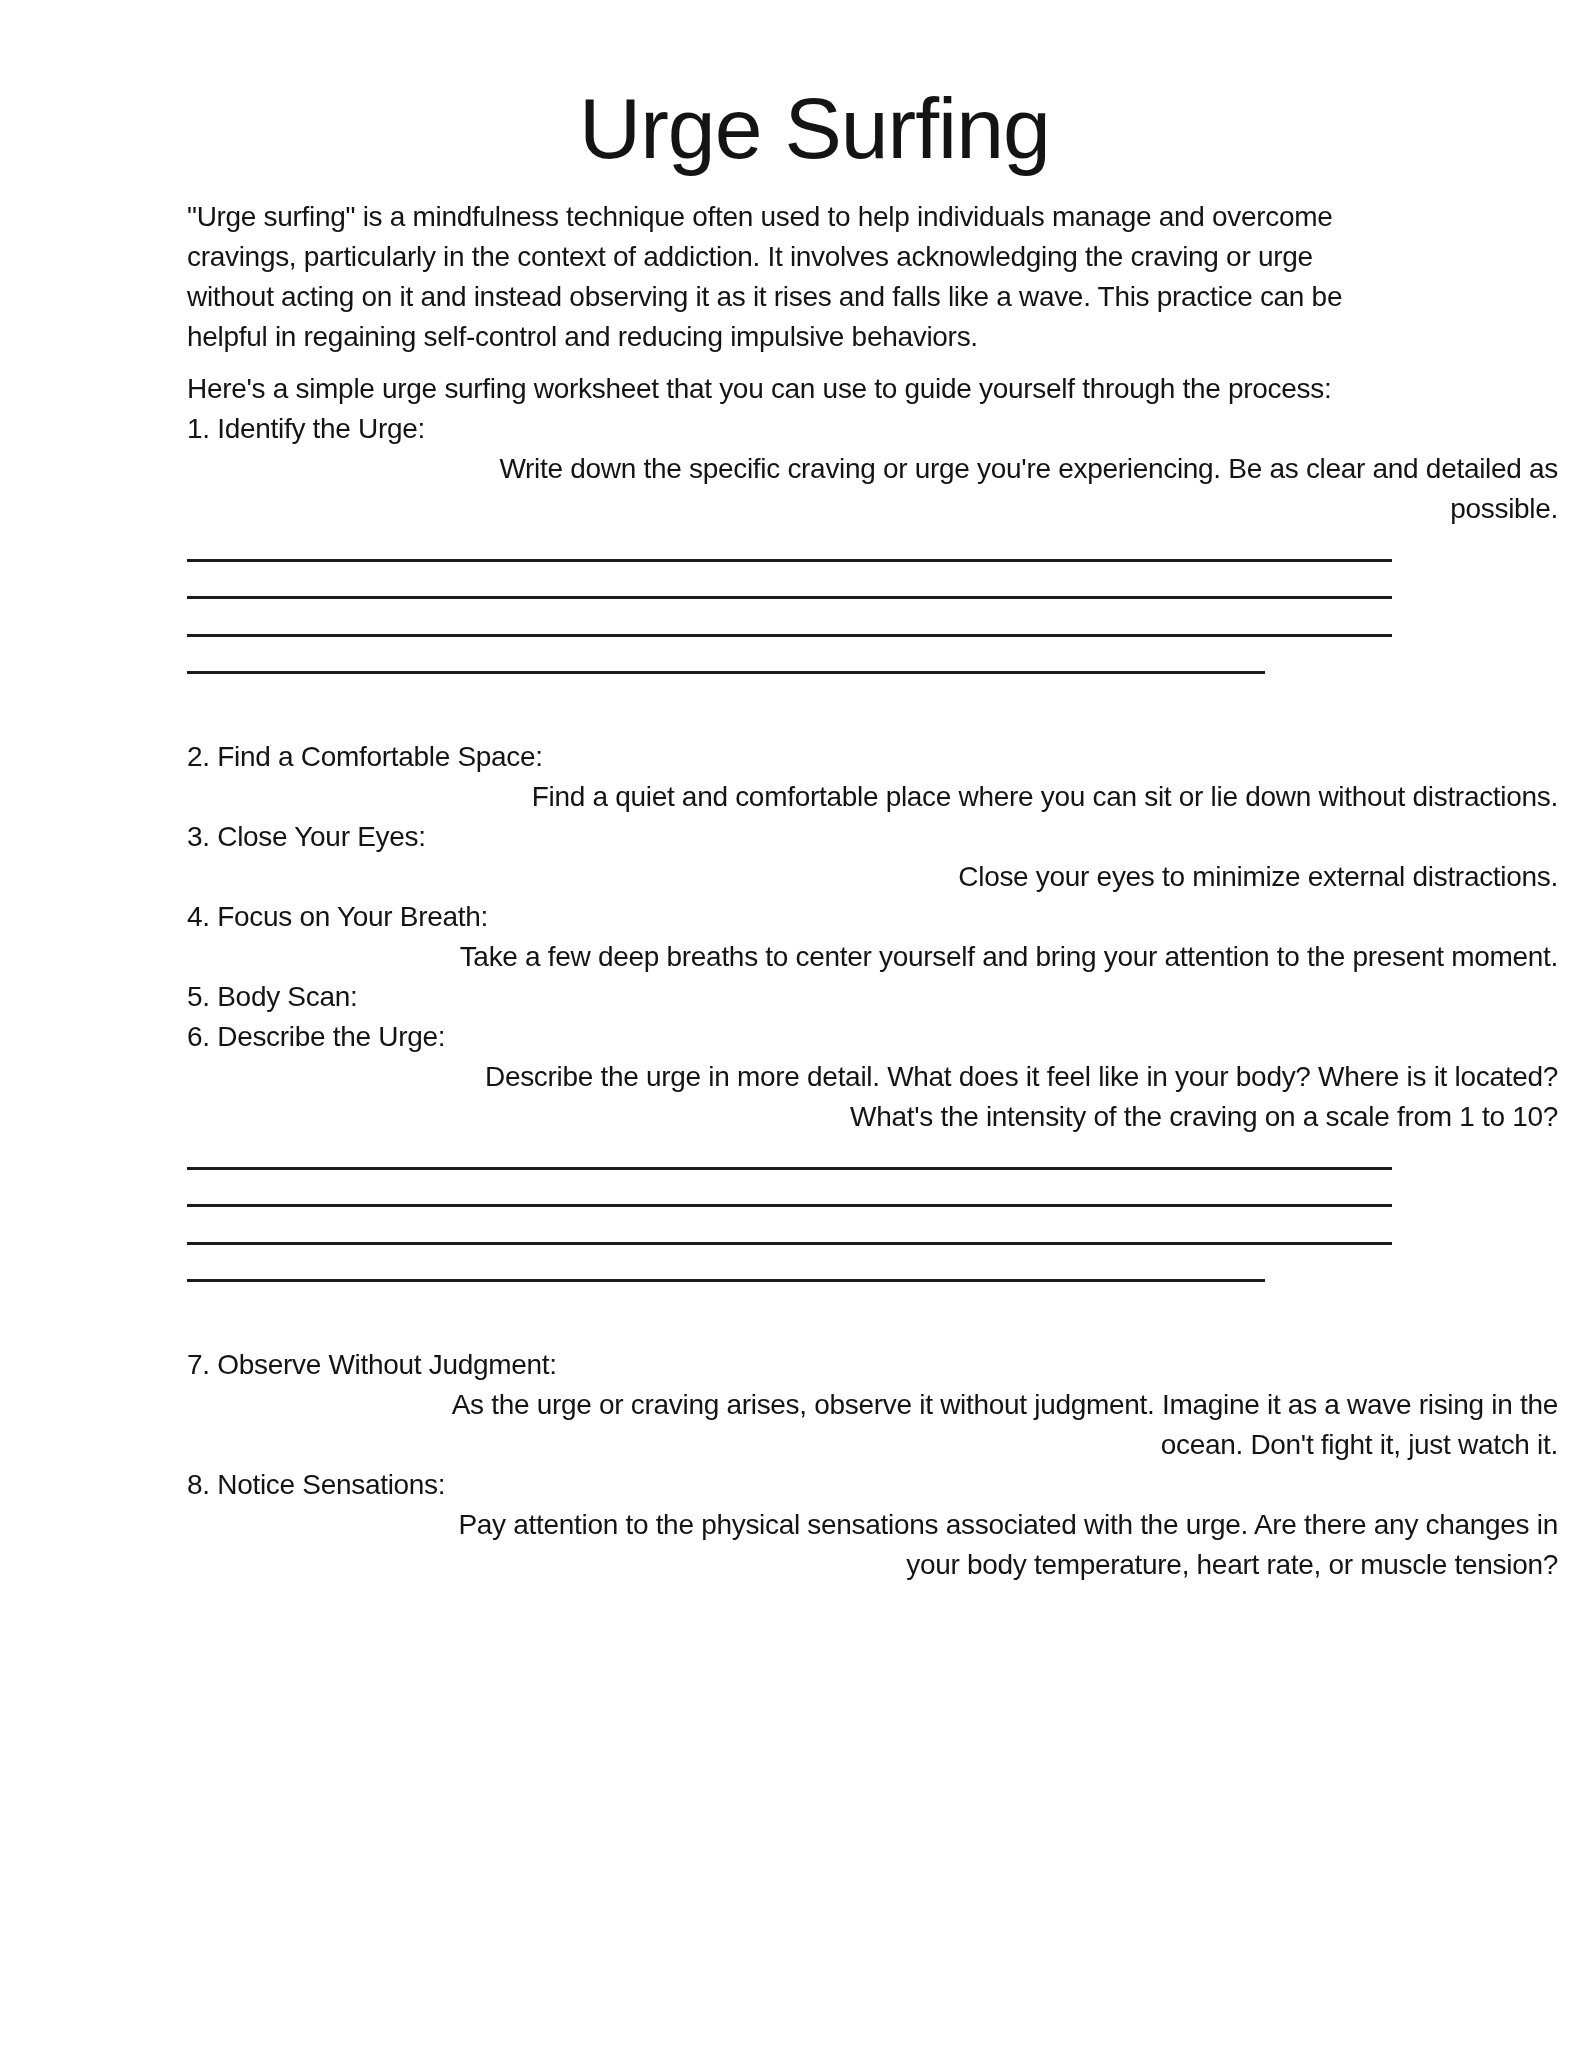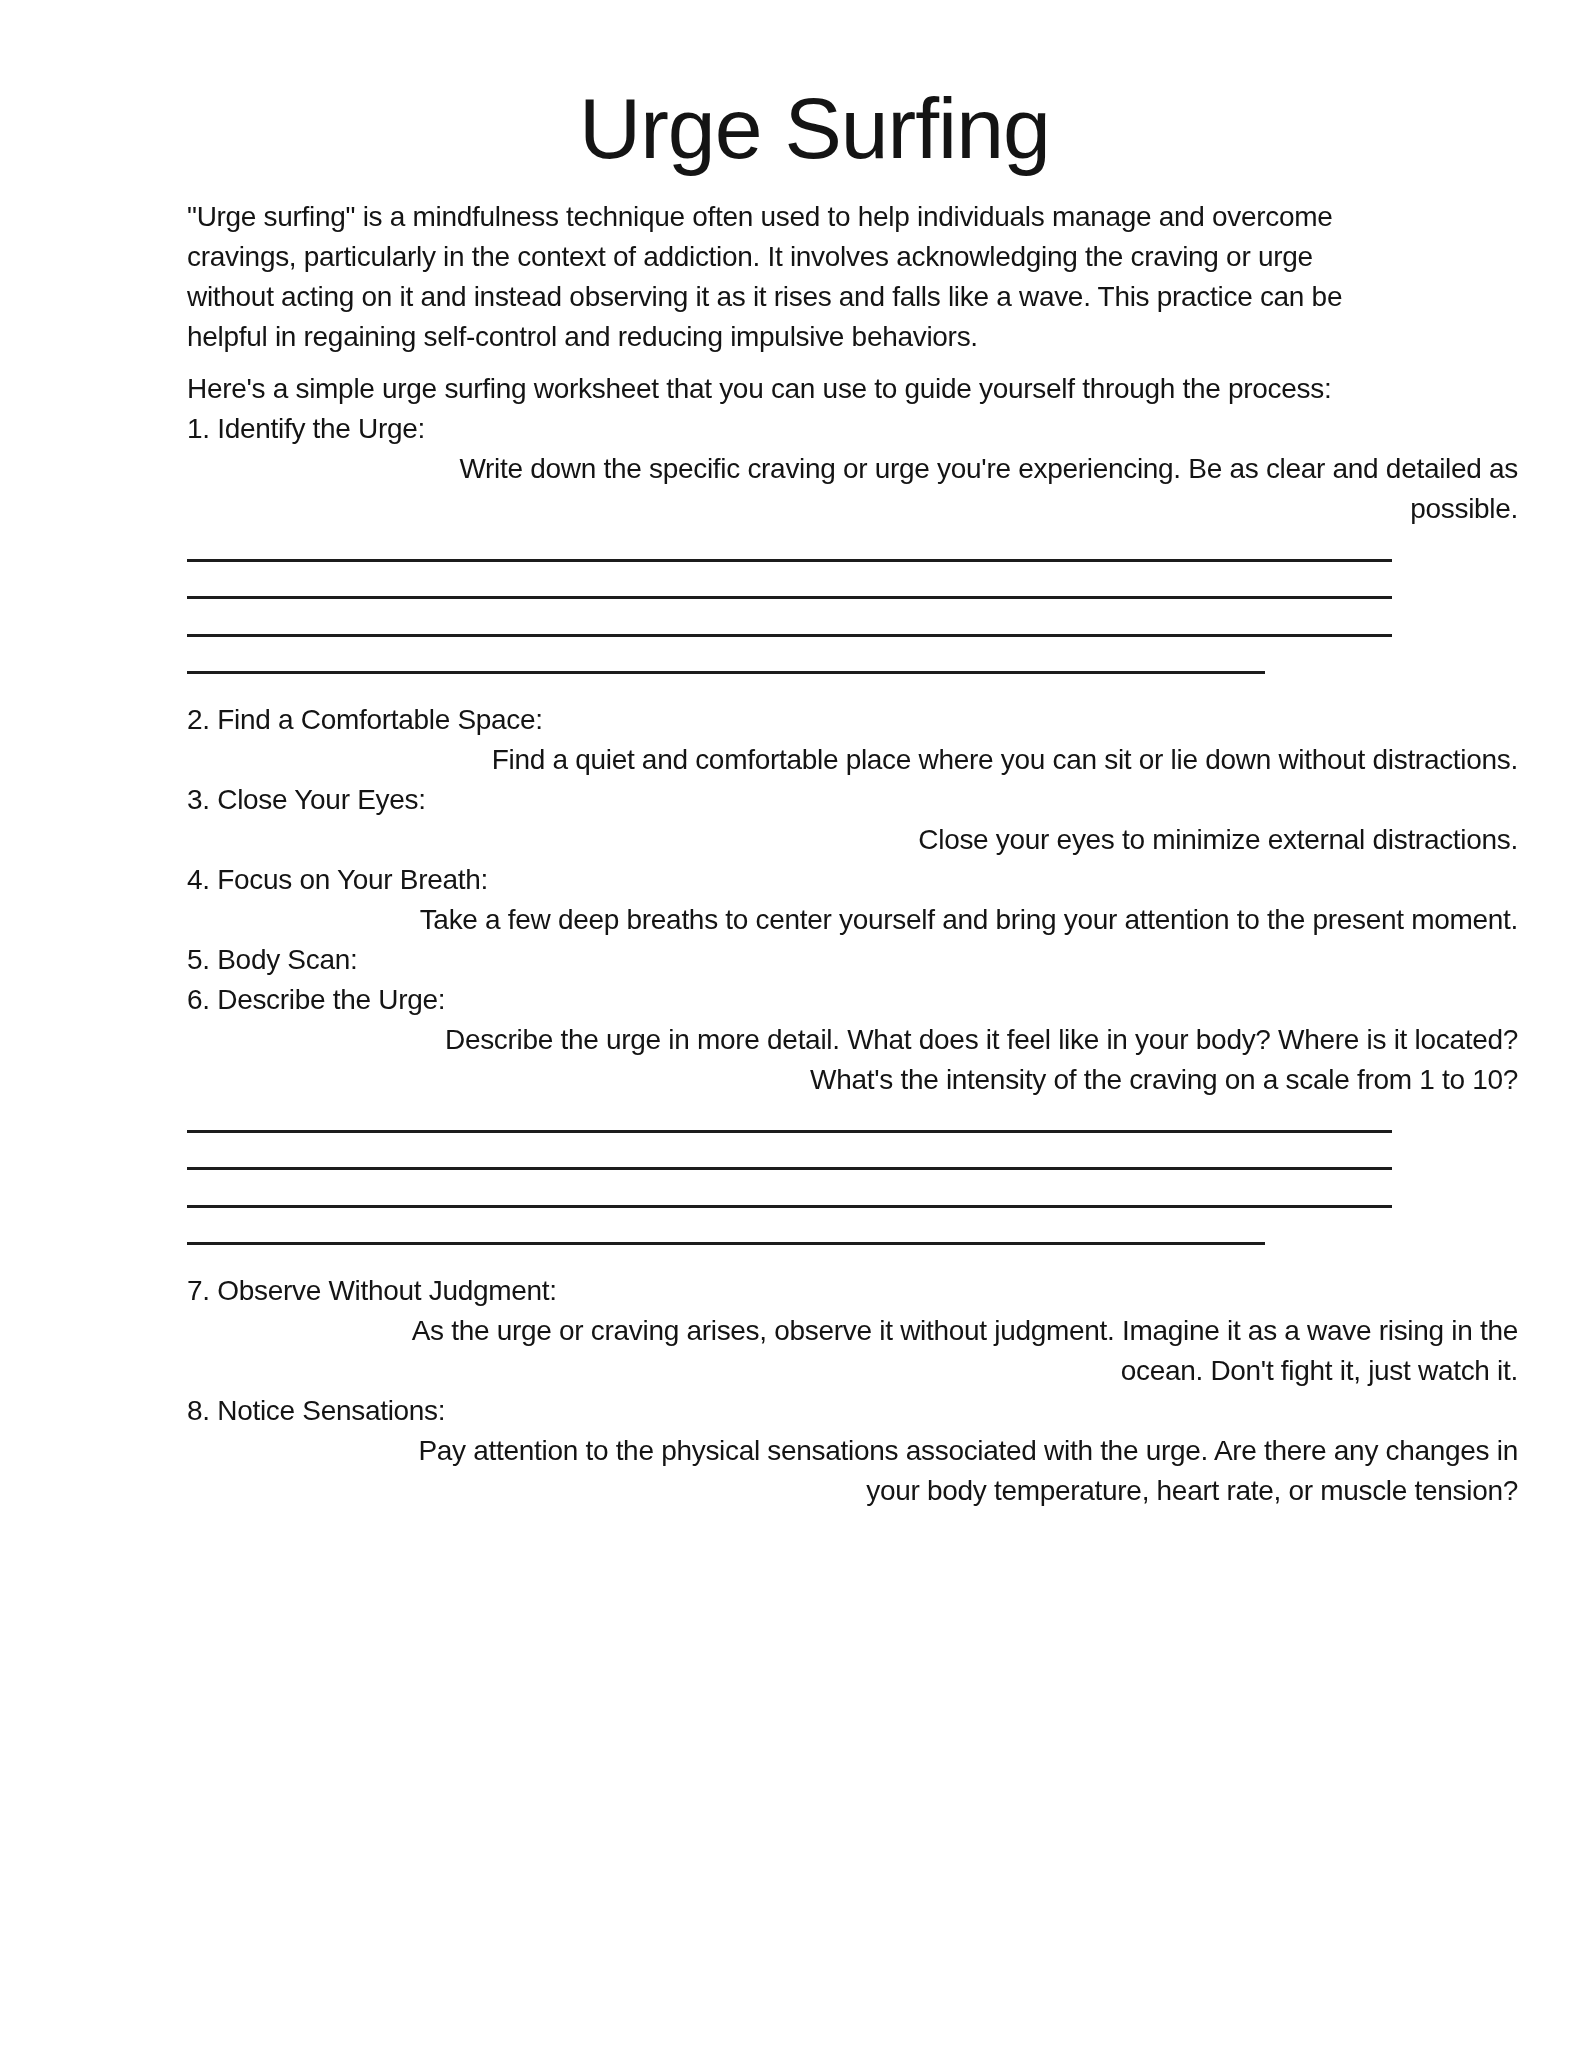--- a/index.html
+++ b/index.html
@@ -10,21 +10,21 @@
   .page {
     position: relative;
     width: 1588px;
     height: 2055px;
     background: #ffffff;
     overflow: hidden;
     font-family: "Liberation Sans", sans-serif;
     color: #141414;
   }
   .content {
-    padding: 0 70px 0 187px; 
+    padding: 0 30px 0 187px; 
   }
   .doc-title {
     width: 1255px;
     margin: 78px 0 0 0;
     font-size: 86px;
     line-height: 100px;
     font-weight: 400;
     letter-spacing: -1px;
     text-align: center;
     white-space: pre-line;
@@ -32,21 +32,21 @@
   .para {
     margin: 0;
     font-size: 28px;
     line-height: 40px;
     letter-spacing: -0.3px;
     white-space: pre-line; 
   }
   .intro   { margin-top: 19px; }
   .lead-in { margin-top: 12px; }
   .section { }
-  .section.after-lines { margin-top: 26px; }
+  .section.after-lines { margin-top: 63px; }
   .section .sec-heading {  }
   .section .sec-body { text-indent: 26px; text-align: right; }
   .answer-lines {
     margin-top: -5px;
   }
   .answer-line {
     box-sizing: border-box;
     height: 37.5px;
     width: 1205px;
     border-bottom: 3px solid #1c1c1c;

